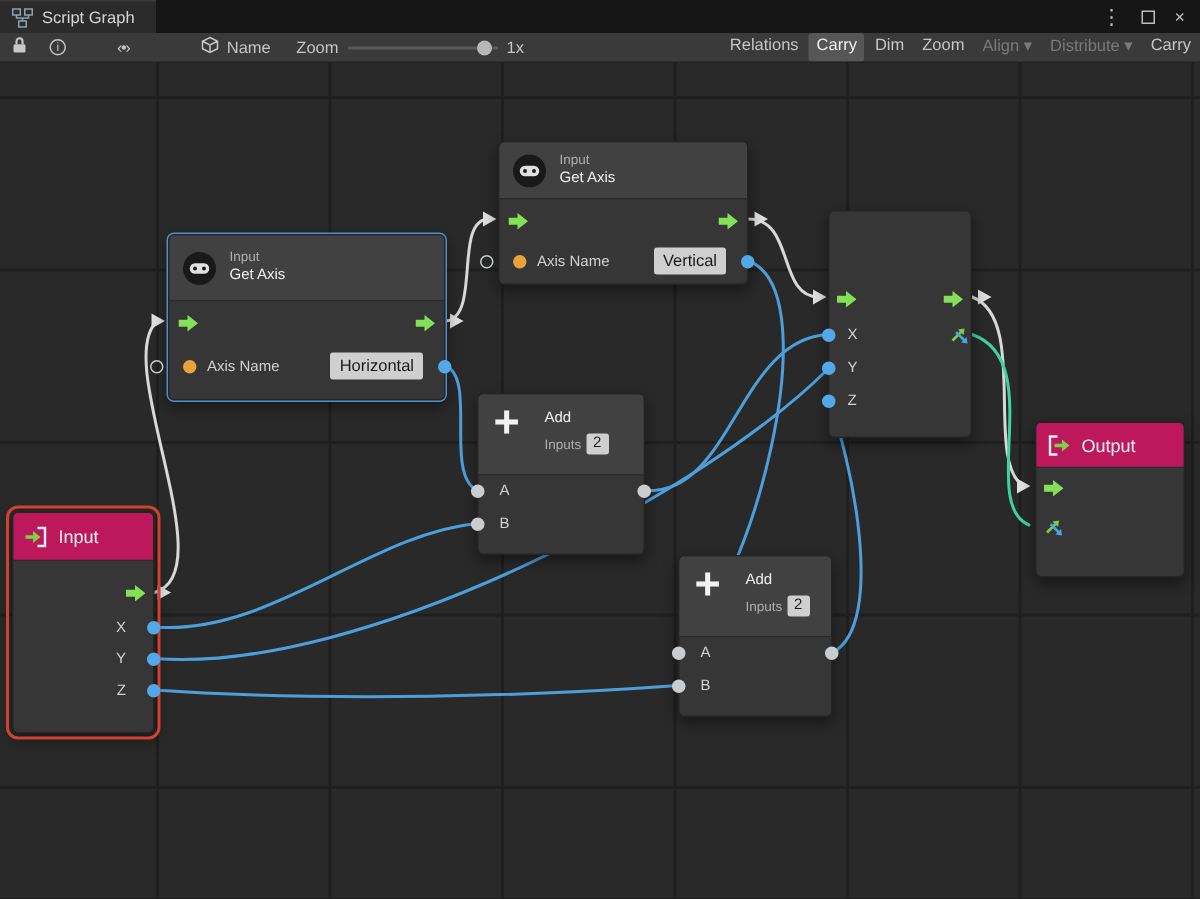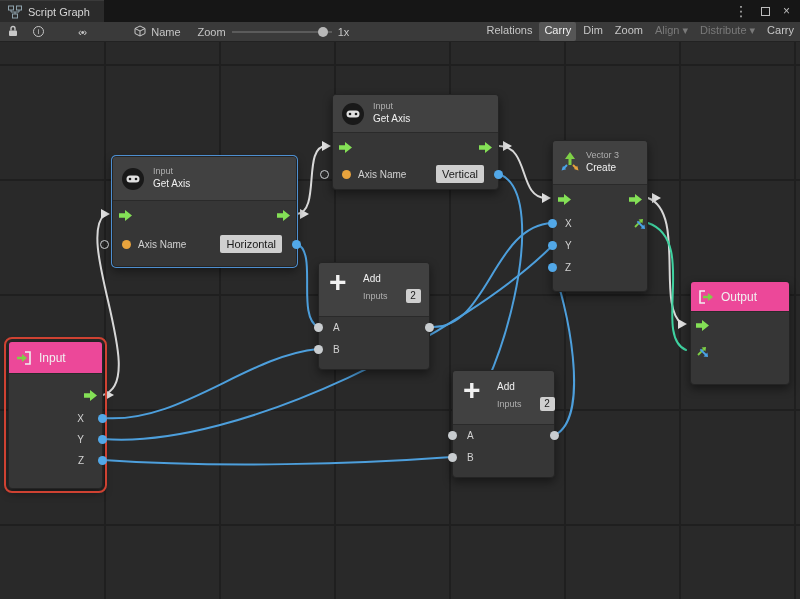--- a/index.html
+++ b/index.html
@@ -38,28 +38,28 @@
   .graph{position:absolute;top:42px;left:0;right:0;bottom:0;background-color:#292929;
          background-image:linear-gradient(90deg,#1F1F1F 2px,transparent 2px),
                           linear-gradient(#1F1F1F 2px,transparent 2px);
          background-size:115px 115px;background-position:104px 22px;z-index:0}
   .wires{position:absolute;top:0;left:0;z-index:1;pointer-events:none}
 
   .node{position:absolute;background:#363636;border:1px solid #242424;border-radius:4px;
         box-shadow:0 4px 10px rgba(0,0,0,.45);z-index:2;color:#DDD}
   .nhead{position:absolute;top:0;left:0;right:0;background:#414141;
          border-bottom:1px solid #2A2A2A;border-radius:3px 3px 0 0}
-  .nhead.teal{background:#ec4899}
+  .nhead.teal{background:#be185d}
   .nicon{position:absolute;line-height:0}
   .ntitles{position:absolute;display:flex;flex-direction:column}
   .ncat{font-size:9px;color:#AFAFAF;line-height:11px}
   .ntitle{font-size:10px;color:#F1F1F1;line-height:14px}
   .stitle{position:absolute;font-size:12px;color:#F1F1F1}
   .plus-icon{position:absolute;left:10px;top:4px;font-size:30px;font-weight:700;color:#F2F2F2;line-height:1}
-  .inputs-line{display:flex;align-items:center;gap:18px;margin-top:3px}
+  .inputs-line{display:flex;align-items:center;gap:3px;margin-top:3px}
   .mini-field{background:#CFCFCF;color:#191919;font-size:10px;padding:0 4px;border-radius:2px;
               min-width:15px;text-align:center;line-height:14px}
   .field{position:absolute;background:#CFCFCF;color:#191919;font-size:11px;line-height:18px;
          padding:0 6px;border-radius:2px}
   .plabel{position:absolute;font-size:10px;color:#D2D2D2;line-height:13px}
   .dot{position:absolute;width:9px;height:9px;border-radius:50%}
   .dot.blue{background:#52A8E8}
   .dot.orange{background:#E8A33D}
   .dot.gray{background:#C9CDD0}
   .dot.hollow{background:transparent;border:1.5px solid #C9CDD0}
@@ -263,35 +263,20 @@
       </span>
     </div>
     <span class="dot gray" style="left:-5px;top:60px"></span>
     <span class="plabel" style="left:14px;top:58px">A</span>
     <span class="dot gray" style="right:-5px;top:60px"></span>
     <span class="dot gray" style="left:-5px;top:82px"></span>
     <span class="plabel" style="left:14px;top:80px">B</span>
   </div>
 
   <div class="node" style="left:552px;top:140px;width:96px;height:152px">
-    <div class="nhead" style="height:44px">
-      <span class="nicon" style="left:7px;top:11px">
-        <svg width="20" height="20" viewBox="0 0 20 20">
-          <polygon points="10,0 5,7 8.5,7 8.5,13 11.5,13 11.5,7 15,7" fill="#7ED046"></polygon>
-          <line x1="7" y1="13" x2="4" y2="16" stroke="#4AA3E8" stroke-width="2"></line>
-          <polygon points="1.5,18.5 6.2,17.2 3,14" fill="#4AA3E8"></polygon>
-          <line x1="13" y1="13" x2="16" y2="16" stroke="#E8A33D" stroke-width="2"></line>
-          <polygon points="18.5,18.5 17.2,13.8 14,17" fill="#E8A33D"></polygon>
-        </svg>
-      </span>
-      <span class="ntitles" style="left:33px;top:9px">
-        <span class="ncat">Vector 3</span>
-        <span class="ntitle">Create</span>
-      </span>
-    </div>
     <span class="flowp" style="left:5px;top:53px">
       <svg width="13" height="11" viewBox="0 0 13 11">
           <path d="M0 3.2 H6 V0 L13 5.5 L6 11 V7.8 H0 Z" fill="#84E056"></path>
         </svg>
     </span>
     <span class="flowp" style="right:5px;top:53px">
       <svg width="13" height="11" viewBox="0 0 13 11">
           <path d="M0 3.2 H6 V0 L13 5.5 L6 11 V7.8 H0 Z" fill="#84E056"></path>
         </svg>
     </span>

